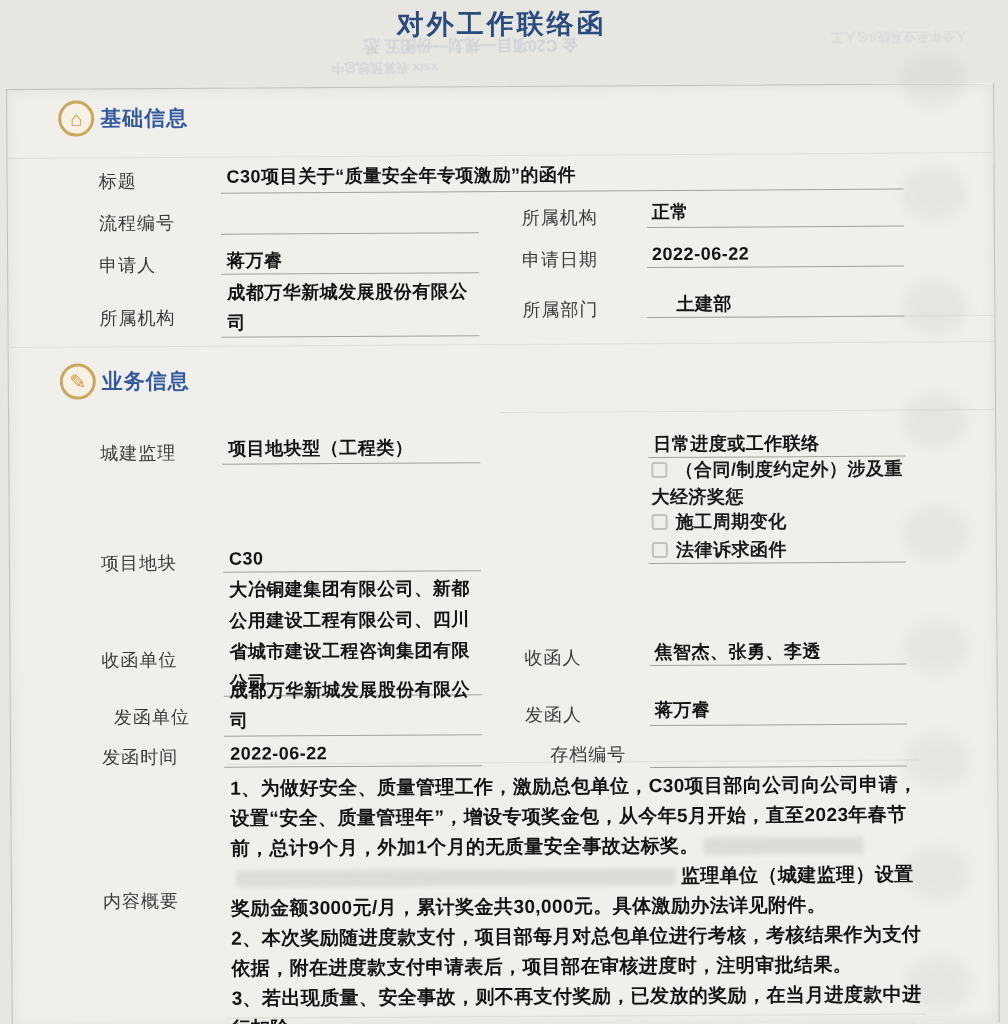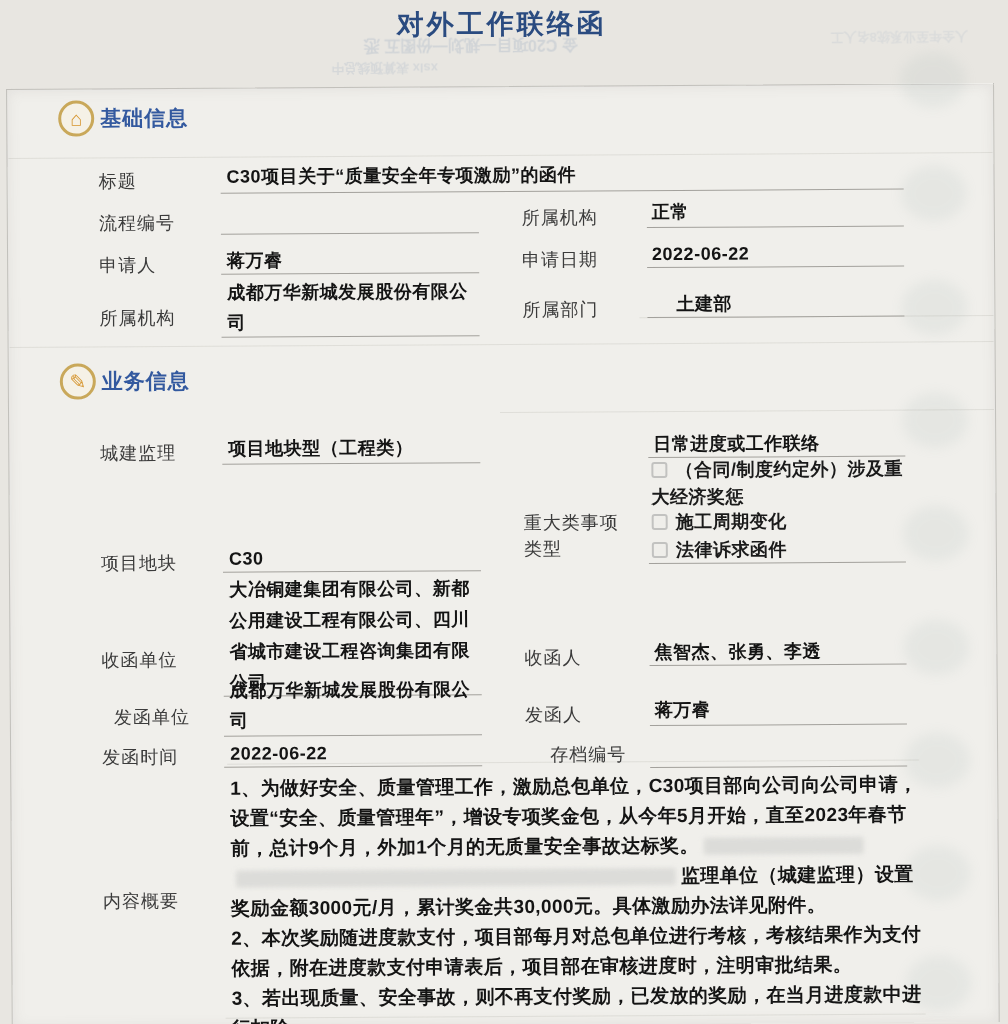--- a/index.html
+++ b/index.html
@@ -130,21 +130,20 @@
   <div class="value nowrap" style="left:228px;top:432px;">项目地块型（工程类）</div>
   <div class="uline" style="left:222px;top:462px;width:258px;"></div>
 
   <div class="value nowrap" style="left:653px;top:430px;">日常进度或工作联络</div>
   <div class="uline" style="left:648px;top:458px;width:257px;"></div>
 
   <div class="cbrow" style="left:651px;top:458px;width:266px;">
     <span class="cbox"></span><span>（合同/制度约定外）涉及重大经济奖惩</span>
   </div>
 
-  <div class="label" style="left:523px;top:510px;width:108px;">重大类事项类型</div>
   <div class="cbrow" style="left:651px;top:510px;width:266px;">
     <span class="cbox"></span><span>施工周期变化</span>
   </div>
   <div class="cbrow" style="left:651px;top:538px;width:266px;">
     <span class="cbox"></span><span>法律诉求函件</span>
   </div>
   <div class="uline" style="left:648px;top:564px;width:257px;"></div>
 
   <div class="label" style="left:100px;top:548px;">项目地块</div>
   <div class="value nowrap" style="left:228px;top:542px;">C30</div>

